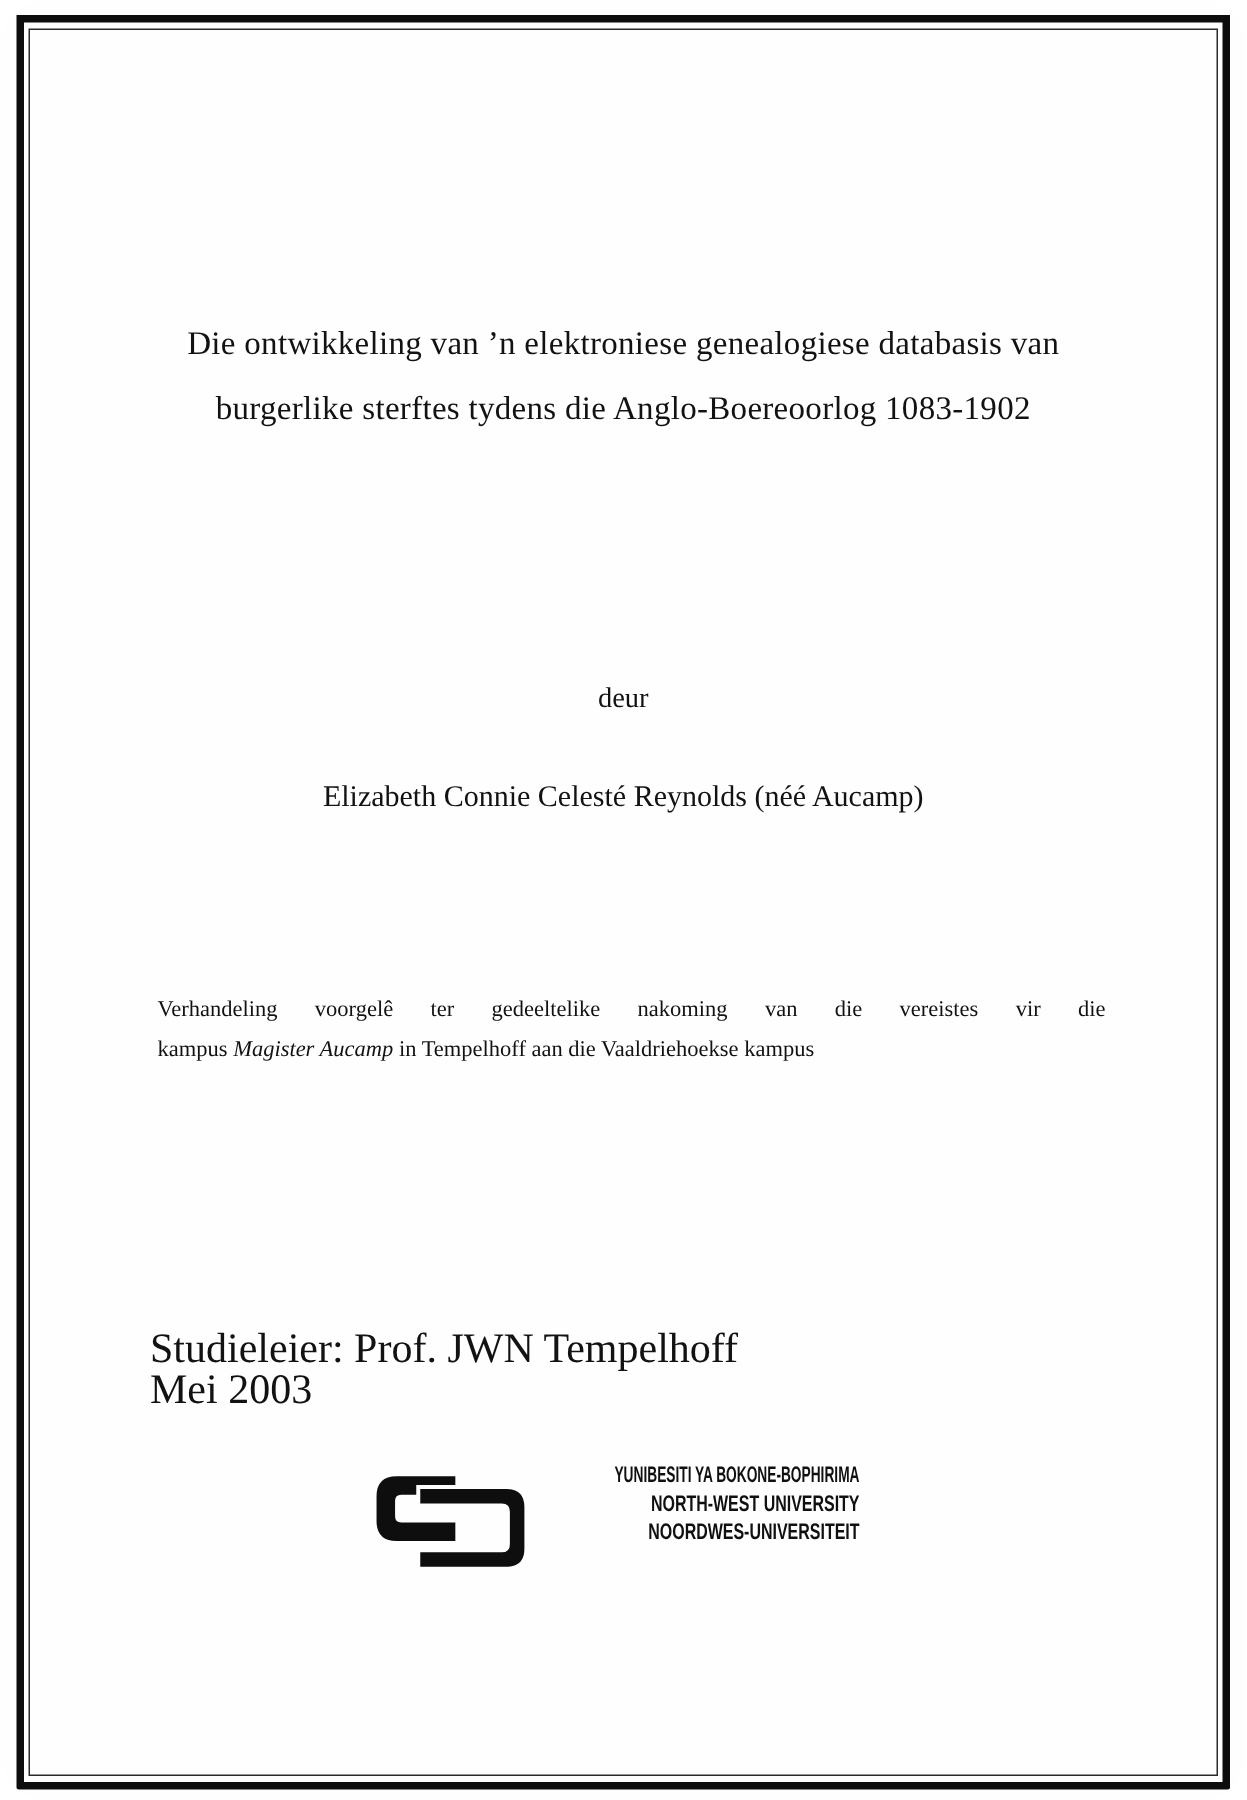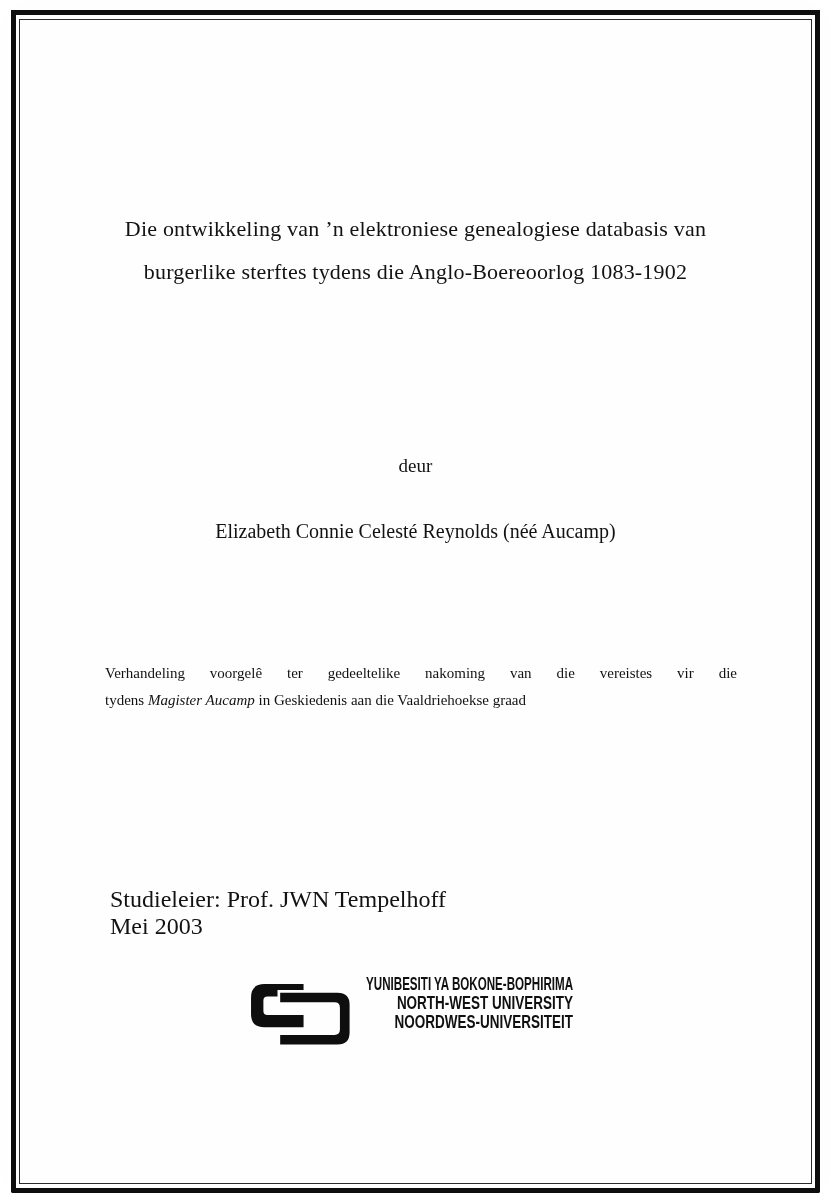--- a/index.html
+++ b/index.html
@@ -38,34 +38,34 @@
   }
   .submission{
     position:absolute;left:105px;top:660px;width:632px;
     font-size:15px;line-height:27px;
   }
   .submission .just{
     text-align:justify;
     text-align-last:justify;
   }
   .supervisor-block{
-    position:absolute;left:110px;top:886px;
-    font-size:24px;line-height:27px;
+    position:absolute;left:100px;top:886px;
+    font-size:28px;line-height:27px;
   }
   .logo{
     position:absolute;left:0;top:0;width:831px;height:1200px;pointer-events:none;
   }
   .logo-mark{
     position:absolute;left:250px;top:981px;width:103px;height:68px;
   }
   .uni-text{
     position:absolute;left:143px;top:974px;width:430px;
     font-family:"Liberation Sans","DejaVu Sans",sans-serif;
     font-weight:bold;
-    font-size:19px;line-height:19px;
+    font-size:15px;line-height:19px;
     color:#101010;
     text-align:right;
     white-space:nowrap;
   }
   .uni-line{transform-origin:100% 50%;}
   .uni-line.l1{transform:scaleX(0.61);}
   .uni-line.l2{transform:scaleX(0.71);}
   .uni-line.l3{transform:scaleX(0.71);}
 </style>
 </head>
@@ -80,21 +80,21 @@
     <div>Die ontwikkeling van ’n elektroniese genealogiese databasis van</div>
     <div>burgerlike sterftes tydens die Anglo-Boereoorlog 1083-1902</div>
   </div>
 
   <div class="byline">deur</div>
 
   <div class="author">Elizabeth Connie Celesté Reynolds (néé Aucamp)</div>
 
   <div class="submission">
     <div class="just">Verhandeling voorgelê ter gedeeltelike nakoming van die vereistes vir die</div>
-    <div><span>tydens </span><i>Magister Aucamp</i><span> in Geskiedenis aan die Vaaldriehoekse graad</span></div>
+    <div><span>kampus </span><i>Magister Aucamp</i><span> in Tempelhoff aan die Vaaldriehoekse kampus</span></div>
   </div>
 
   <div class="supervisor-block">
     <div>Studieleier: Prof. JWN Tempelhoff</div>
     <div>Mei 2003</div>
   </div>
 
   <div class="logo">
     <svg class="logo-mark" viewBox="0 0 100 66" xmlns="http://www.w3.org/2000/svg">
 

